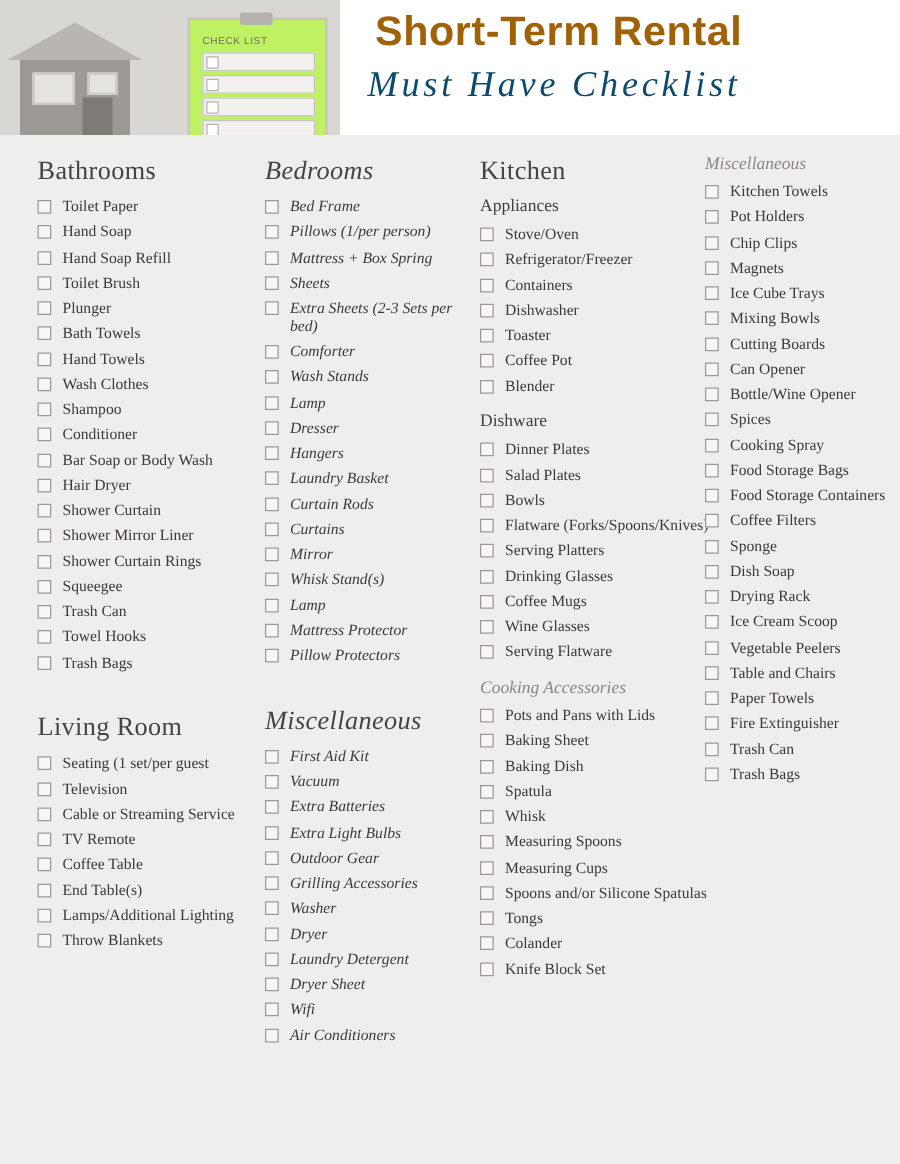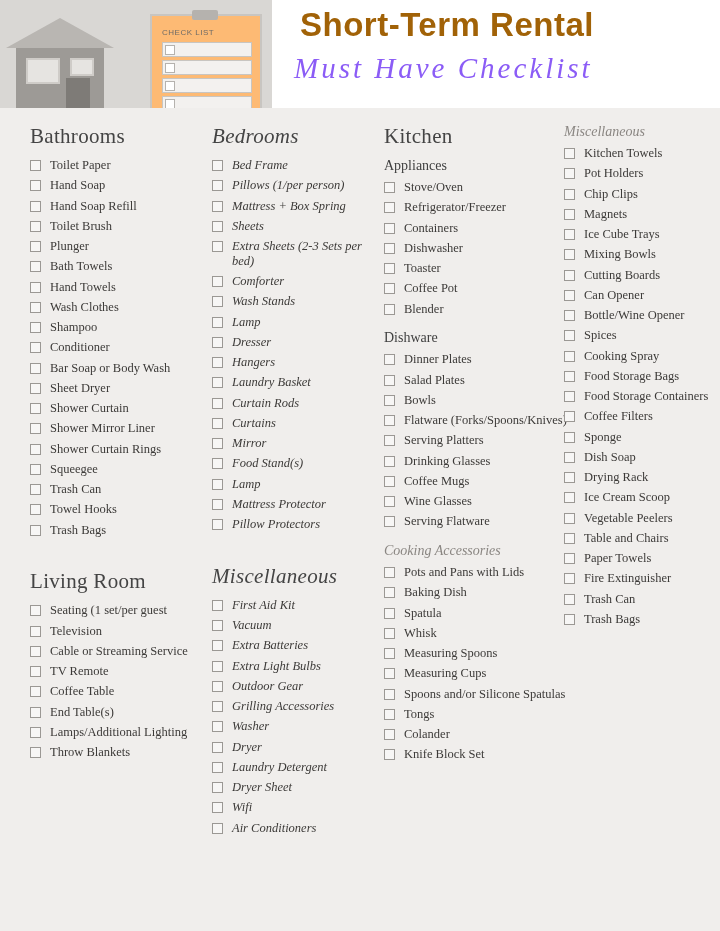--- a/index.html
+++ b/index.html
@@ -58,21 +58,21 @@
   .house-door {
     position: absolute;
     left: 60px; top: 60px;
     width: 24px; height: 30px;
     background: #7e7b77;
   }
   .clipboard {
     position: absolute;
     left: 150px; top: 14px;
     width: 108px; height: 94px;
-    background: #fdba74;
+    background: #bef264;
     border: 2px solid #c8c5c1;
   }
   .clipboard-clip {
     position: absolute;
     left: 40px; top: -6px;
     width: 26px; height: 10px;
     background: #b5b2ae;
     border-radius: 2px;
   }
   .clipboard-title {
@@ -111,21 +111,21 @@
     font-size: 33px;
     color: #a16207;
     letter-spacing: 0.5px;
   }
   .title-sub {
     position: absolute;
     left: 14px; top: 52px;
     font-family: "Liberation Serif", serif;
     font-style: italic;
     font-size: 29px;
-    color: #8b5cf6;
+    color: #0c4a6e;
     letter-spacing: 3px;
   }
 
   
   .sheet {
     position: absolute;
     left: 16px; top: 108px;
     width: 717px; height: 823px;
     background: #f0eeec;
   }
@@ -223,21 +223,21 @@
         <li><span class="box"></span><span>Hand Soap</span></li>
         <li><span class="box"></span><span>Hand Soap Refill</span></li>
         <li><span class="box"></span><span>Toilet Brush</span></li>
         <li><span class="box"></span><span>Plunger</span></li>
         <li><span class="box"></span><span>Bath Towels</span></li>
         <li><span class="box"></span><span>Hand Towels</span></li>
         <li><span class="box"></span><span>Wash Clothes</span></li>
         <li><span class="box"></span><span>Shampoo</span></li>
         <li><span class="box"></span><span>Conditioner</span></li>
         <li><span class="box"></span><span>Bar Soap or Body Wash</span></li>
-        <li><span class="box"></span><span>Sheet Dryer</span></li>
+        <li><span class="box"></span><span>Hair Dryer</span></li>
         <li><span class="box"></span><span>Shower Curtain</span></li>
         <li><span class="box"></span><span>Shower Mirror Liner</span></li>
         <li><span class="box"></span><span>Shower Curtain Rings</span></li>
         <li><span class="box"></span><span>Squeegee</span></li>
         <li><span class="box"></span><span>Trash Can</span></li>
         <li><span class="box"></span><span>Towel Hooks</span></li>
         <li><span class="box"></span><span>Trash Bags</span></li>
       </ul>
       <h2 class="section spaced">Living Room</h2>
       <ul class="items">
@@ -261,21 +261,21 @@
         <li><span class="box"></span><span>Extra Sheets (2-3 Sets per bed)</span></li>
         <li><span class="box"></span><span>Comforter</span></li>
         <li><span class="box"></span><span>Wash Stands</span></li>
         <li><span class="box"></span><span>Lamp</span></li>
         <li><span class="box"></span><span>Dresser</span></li>
         <li><span class="box"></span><span>Hangers</span></li>
         <li><span class="box"></span><span>Laundry Basket</span></li>
         <li><span class="box"></span><span>Curtain Rods</span></li>
         <li><span class="box"></span><span>Curtains</span></li>
         <li><span class="box"></span><span>Mirror</span></li>
-        <li><span class="box"></span><span>Food Stand(s)</span></li>
+        <li><span class="box"></span><span>Whisk Stand(s)</span></li>
         <li><span class="box"></span><span>Lamp</span></li>
         <li><span class="box"></span><span>Mattress Protector</span></li>
         <li><span class="box"></span><span>Pillow Protectors</span></li>
       </ul>
       <h2 class="section spaced">Miscellaneous</h2>
       <ul class="items">
         <li><span class="box"></span><span>First Aid Kit</span></li>
         <li><span class="box"></span><span>Vacuum</span></li>
         <li><span class="box"></span><span>Extra Batteries</span></li>
         <li><span class="box"></span><span>Extra Light Bulbs</span></li>
@@ -309,20 +309,21 @@
         <li><span class="box"></span><span>Flatware (Forks/Spoons/Knives)</span></li>
         <li><span class="box"></span><span>Serving Platters</span></li>
         <li><span class="box"></span><span>Drinking Glasses</span></li>
         <li><span class="box"></span><span>Coffee Mugs</span></li>
         <li><span class="box"></span><span>Wine Glasses</span></li>
         <li><span class="box"></span><span>Serving Flatware</span></li>
       </ul>
       <h3 class="subsection spaced plain">Cooking Accessories</h3>
       <ul class="items">
         <li><span class="box"></span><span>Pots and Pans with Lids</span></li>
+        <li><span class="box"></span><span>Baking Sheet</span></li>
         <li><span class="box"></span><span>Baking Dish</span></li>
         <li><span class="box"></span><span>Spatula</span></li>
         <li><span class="box"></span><span>Whisk</span></li>
         <li><span class="box"></span><span>Measuring Spoons</span></li>
         <li><span class="box"></span><span>Measuring Cups</span></li>
         <li><span class="box"></span><span>Spoons and/or Silicone Spatulas</span></li>
         <li><span class="box"></span><span>Tongs</span></li>
         <li><span class="box"></span><span>Colander</span></li>
         <li><span class="box"></span><span>Knife Block Set</span></li>
       </ul>

